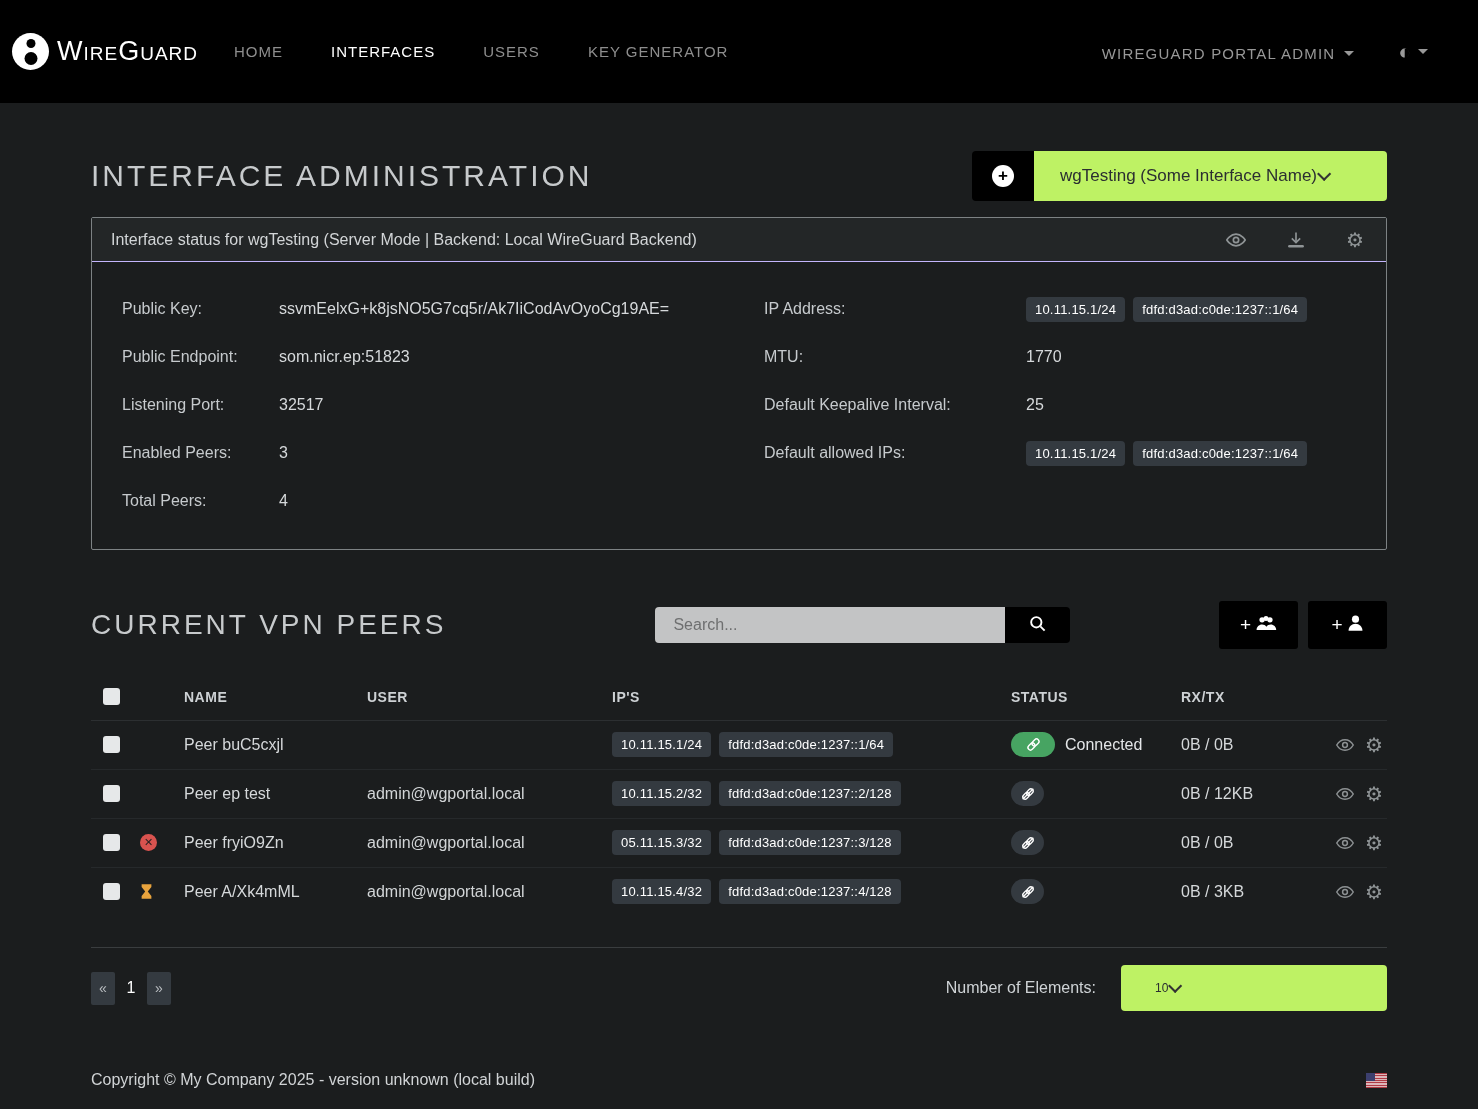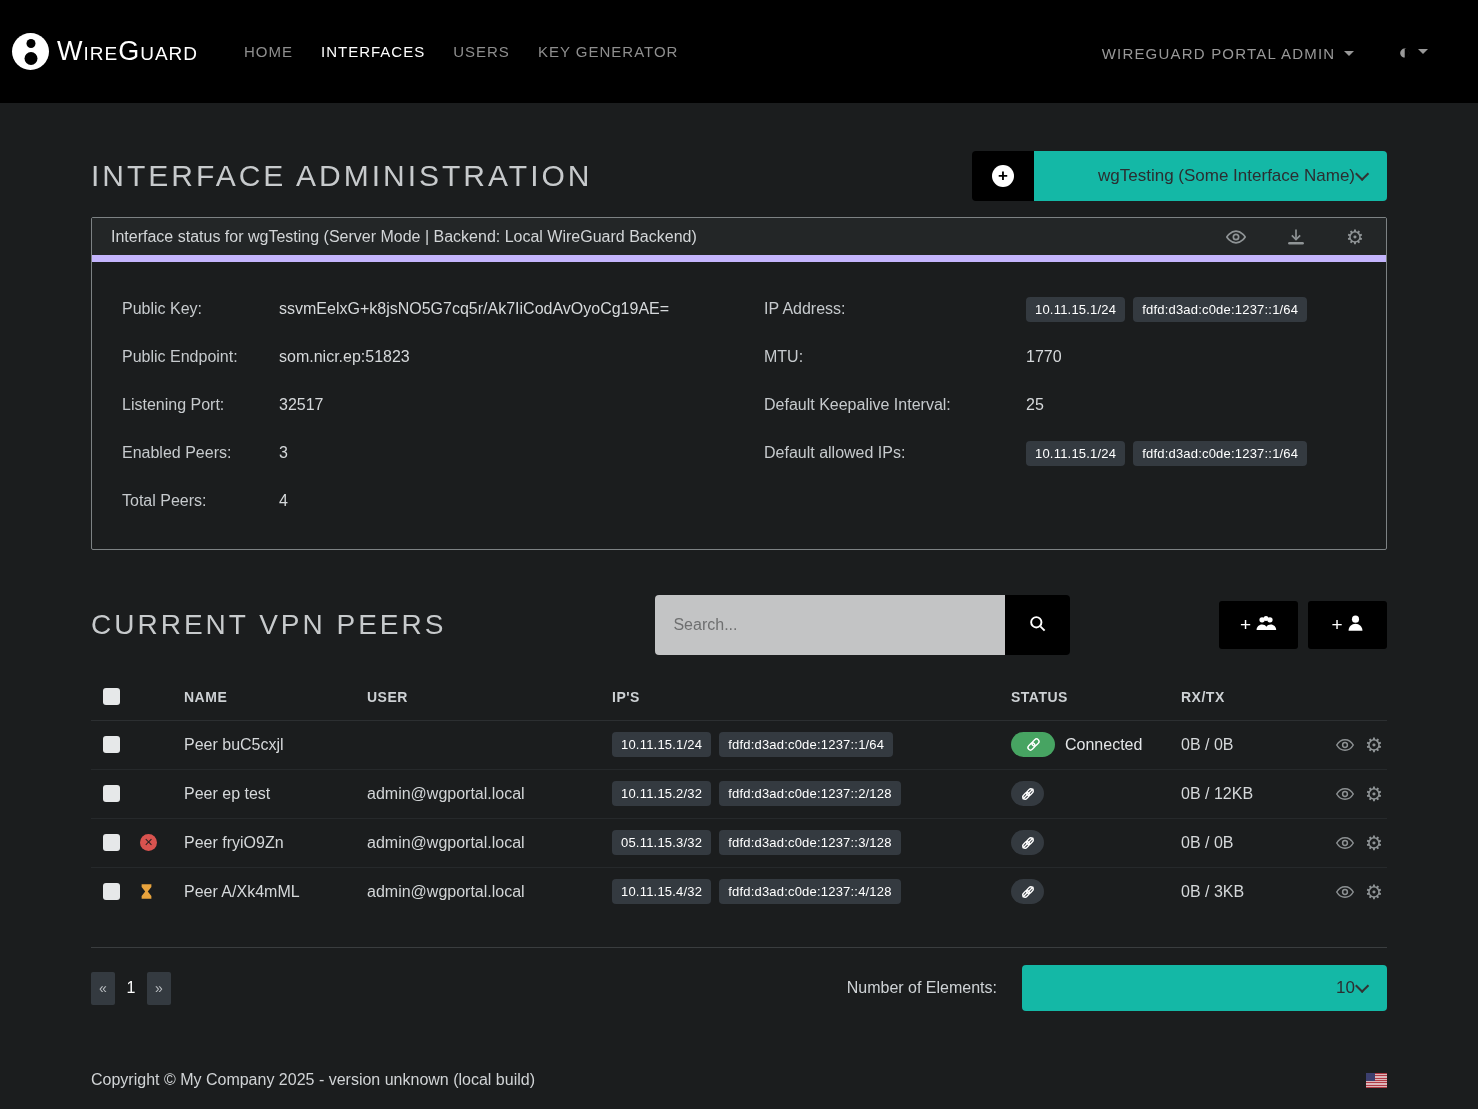--- a/index.html
+++ b/index.html
@@ -21,21 +21,21 @@
   .logo-circle::before, .logo-circle::after {
     content:""; position:absolute; left:50%; transform:translateX(-50%);
     background:#000; border-radius:50%;
   }
   .logo-circle::before { width:9px; height:9px; top:6px; }
   .logo-circle::after  { width:13px; height:13px; bottom:5px; }
   .brand-text {
     color:#fff; font-size:27px; font-variant:small-caps; letter-spacing:1px;
     font-weight:400;
   }
-  .nav-links { display:flex; align-items:center; margin-left:46px; gap:28px; }
+  .nav-links { display:flex; align-items:center; margin-left:36px; gap:48px; }
   .nav-link {
     font-size:15px; letter-spacing:1px; color:#8e8e8e; cursor:pointer;
     text-transform:uppercase;
   }
   .nav-link.active { color:#fff; }
   .nav-right { margin-left:auto; display:flex; align-items:flex-end; gap:44px; }
   .user-menu {
     display:flex; align-items:center; gap:9px; color:#989898; font-size:15px;
     letter-spacing:1.2px; cursor:pointer; text-transform:uppercase;
   }
@@ -56,53 +56,53 @@
     background:#000; color:#fff; border:none; cursor:pointer;
     display:flex; align-items:center; justify-content:center;
   }
   .add-iface-btn { width:62px; border-radius:4px 0 0 4px; }
   .plus-circle {
     width:22px; height:22px; border-radius:50%; background:#fff; color:#000;
     display:flex; align-items:center; justify-content:center; font-size:17px;
     font-weight:700; line-height:1; padding-bottom:1px;
   }
   .select-box {
-    background:#14b8a6; color:#2b2e31; display:flex; align-items:center;
-    justify-content:flex-end; cursor:pointer; border-radius:0 4px 4px 0;
+    background:#bef264; color:#2b2e31; display:flex; align-items:center;
+    justify-content:flex-start; cursor:pointer; border-radius:0 4px 4px 0;
   }
   .iface-select { width:353px; padding:0 22px 0 26px; font-size:17px; }
   .chevron {
     width:10px; height:10px; border-right:2px solid #333; border-bottom:2px solid #333;
     transform:rotate(45deg) translateY(-3px); display:inline-block;
   }
   
   .card { margin-top:16px; border:1px solid #7d8284; border-radius:2px; }
   .card-header {
     height:44px; display:flex; align-items:center; justify-content:space-between;
-    padding:0 22px 0 19px; border-bottom:7px solid #c4b5fd; background:#232627;
+    padding:0 22px 0 19px; border-bottom:1px solid #c4b5fd; background:#232627;
     font-size:16px; color:#d2d5d7;
   }
   .card-header-icons { display:flex; align-items:center; gap:40px; }
   .icon-btn { background:none; border:none; color:#8f9496; cursor:pointer; display:flex; align-items:center; }
   .icon-btn svg { display:block; }
   .gear-glyph { font-size:20px; line-height:1; color:#8f9496; }
   .card-body { display:grid; grid-template-columns:642px 1fr; padding:23px 30px 24px; }
   .info-col .info-row { height:48px; display:grid; align-items:center; }
   .info-col.left .info-row  { grid-template-columns:157px 1fr; }
   .info-col.right .info-row { grid-template-columns:262px 1fr; }
   .info-label { font-size:16px; color:#c6cacd; }
   .info-value { font-size:16px; color:#d6d9db; }
   .badge {
     display:inline-block; background:#343a40; color:#fff; font-size:13px;
     padding:5px 9px 5px; border-radius:4px; margin-right:8px; letter-spacing:.2px;
   }
   
   .peers-head { display:flex; align-items:center; margin-top:51px; height:48px; }
   .section-title { font-size:28px; font-weight:400; letter-spacing:3px; color:#c7cacc; }
-  .search-group { display:flex; margin-left:209px; height:60px; }
+  .search-group { display:flex; margin-left:209px; height:36px; }
   .search-input {
     width:350px; background:#c3c4c5; border:none; outline:none; padding:0 18px;
     font-size:16px; color:#333; border-radius:4px 0 0 4px;
     font-family:"Liberation Sans","DejaVu Sans",sans-serif;
   }
   .search-input::placeholder { color:#6e6f70; }
   .search-btn { width:65px; border-radius:0 4px 4px 0; }
   .add-btns { margin-left:auto; display:flex; gap:10px; }
   .add-btn { width:79px; height:48px; border-radius:3px; gap:4px; font-size:17px; }
   .add-btn .plus-sign { color:#fff; font-size:19px; font-weight:400; }
@@ -140,21 +140,21 @@
   
   .list-footer { display:flex; align-items:center; margin-top:17px; }
   .pagination { display:flex; align-items:center; }
   .page-btn {
     width:24px; height:33px; background:#343a40; border:none; color:#b9bdc0;
     font-size:14px; cursor:pointer; border-radius:2px;
   }
   .page-current { width:32px; text-align:center; color:#fff; font-size:16px; cursor:pointer; }
   .elements-group { margin-left:auto; display:flex; align-items:center; }
   .elements-label { font-size:16px; color:#cfd3d6; margin-right:25px; }
-  .elements-select { width:365px; height:46px; border-radius:4px; padding:0 22px 0 47px; font-size:17px; }
+  .elements-select { width:266px; height:46px; border-radius:4px; padding:0 22px 0 34px; font-size:12px; }
   
   .footer { display:flex; align-items:center; margin-top:60px; }
   .footer-text { font-size:16px; color:#d0d3d5; }
   .flag { margin-left:auto; width:21px; height:15px; position:relative; cursor:pointer;
     background:repeating-linear-gradient(180deg,#b03a44 0 1.16px,#ddb6ba 1.16px 2.31px);
   }
   .flag::after {
     content:""; position:absolute; left:0; top:0; width:9px; height:8px; background:#3c3f6e;
   }
 </style>

